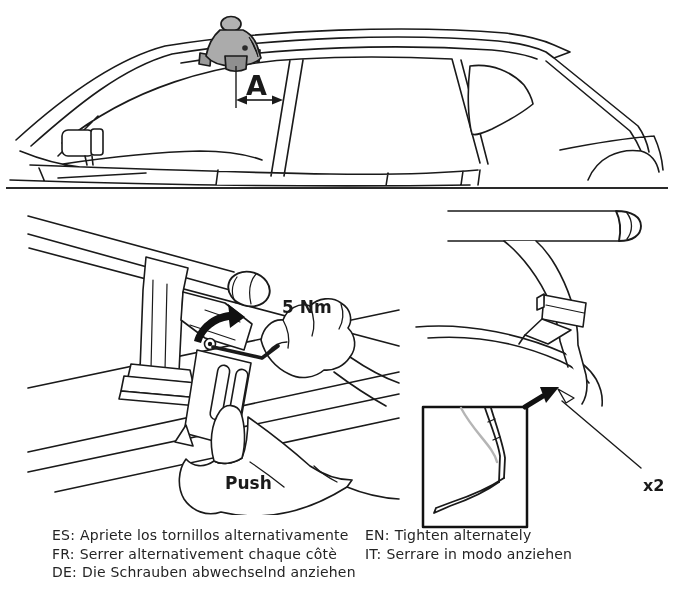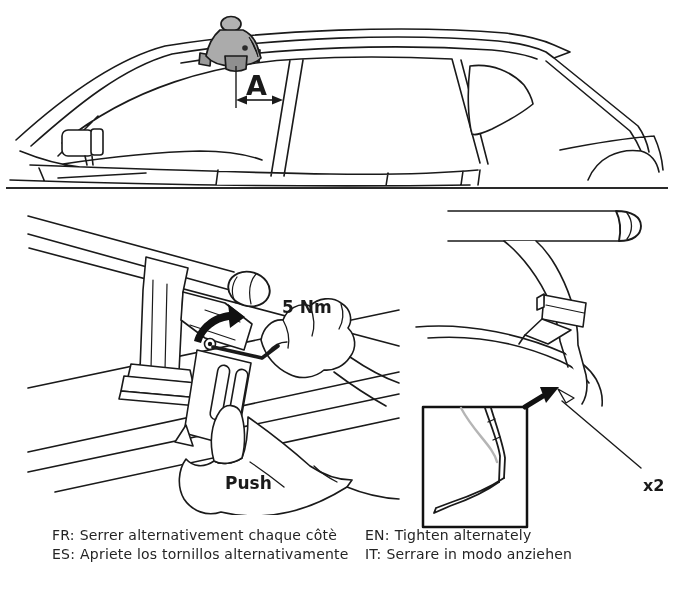--- a/index.html
+++ b/index.html
@@ -186,24 +186,27 @@
         <path d="M125,212 L143,201" stroke="#111111" stroke-width="5"></path>
         <polygon points="159,192 140,192 146,208" fill="#111111" stroke="none"></polygon>
       </g>
       <path d="M162,206 L241,273" stroke-width="1.4"></path>
     </g>
     <text class="lbl" x="243" y="296" font-size="16">x2</text>
   </svg>
 
   <div class="instructions left">
     <div class="instr-row">
+      <span class="lang">ES:</span><span class="text">Apriete los tornillos alternativamente</span>
+    </div>
+    <div class="instr-row">
       <span class="lang">FR:</span><span class="text">Serrer alternativement chaque côtè</span>
     </div>
     <div class="instr-row">
-      <span class="lang">ES:</span><span class="text">Apriete los tornillos alternativamente</span>
+      <span class="lang">DE:</span><span class="text">Die Schrauben abwechselnd anziehen</span>
     </div>
   </div>
   <div class="instructions right">
     <div class="instr-row">
       <span class="lang">EN:</span><span class="text">Tighten alternately</span>
     </div>
     <div class="instr-row">
       <span class="lang">IT:</span><span class="text">Serrare in modo anziehen</span>
     </div>
   </div>

